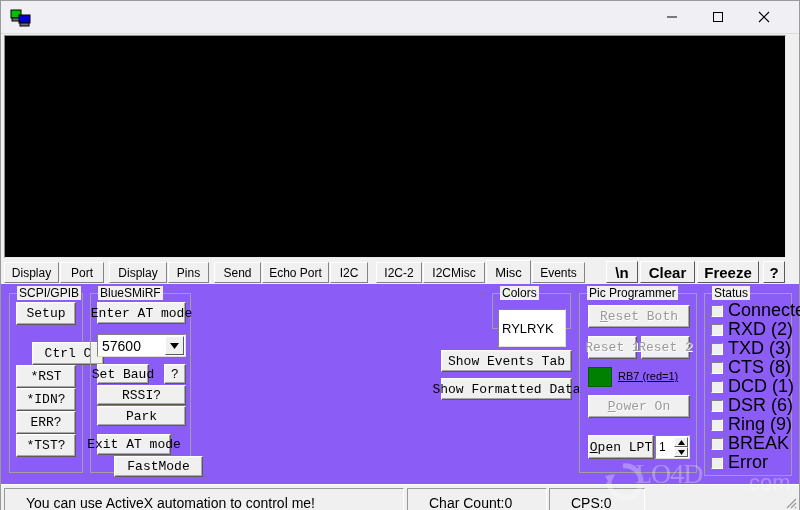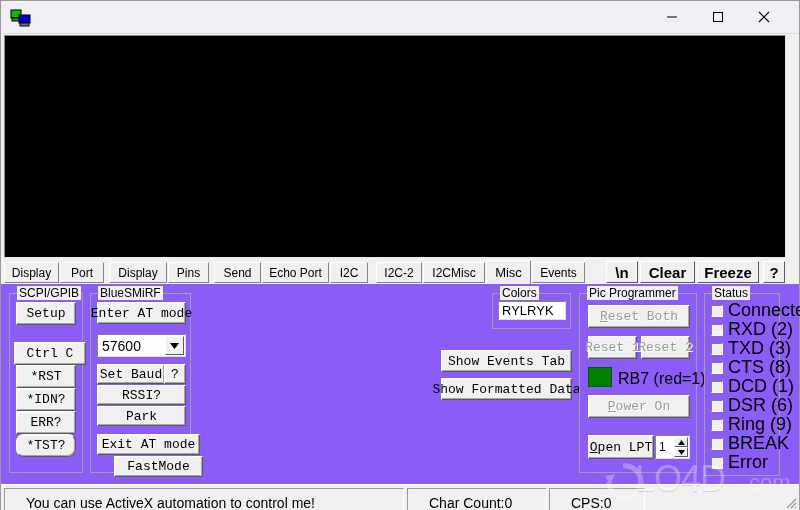--- a/index.html
+++ b/index.html
@@ -162,21 +162,21 @@
     border-bottom:1px solid #ffffff;
     margin-right:5px;flex:0 0 auto;
   }
   .led{
     position:absolute;width:24px;height:20px;
     background:#008000;
     border:1px solid #006000;
     box-sizing:border-box;
   }
   .led-label{
-    position:absolute;font-size:16px;color:#000;white-space:nowrap;
+    position:absolute;font-size:11px;color:#000;white-space:nowrap;text-decoration:underline;
   }
   .spinner{
     position:absolute;box-sizing:border-box;
     background:#ffffff;
     border-top:1px solid #828282;
     border-left:1px solid #828282;
     border-right:1px solid #dedede;
     border-bottom:1px solid #dedede;
   }
   .spinner .sval{
@@ -214,22 +214,22 @@
     position:absolute;right:2px;bottom:2px;width:14px;height:14px;
   }
   
   .watermark{
     position:absolute;left:598px;top:455px;width:202px;height:55px;
     pointer-events:none;
     opacity:0.30;
   }
   .wm-text{
     position:absolute;left:36px;top:2px;
-    font-size:36px;color:#ffffff;
-    font-family:Liberation Sans, sans-serif;
+    font-size:28px;color:#ffffff;
+    font-family:Liberation Serif, serif;
     letter-spacing:-1px;
     text-shadow:0 1px 0 rgba(120,120,120,.8);
   }
   .wm-dot{
     position:absolute;left:144px;top:14px;
     font-size:22px;color:#ffffff;
   }
   .wm-circle{
     position:absolute;left:2px;top:4px;width:44px;height:44px;
   }
@@ -288,51 +288,51 @@
   <div class="tbtn" style="left:605px;width:32px;">\n</div>
   <div class="tbtn" style="left:639px;width:55px;">Clear</div>
   <div class="tbtn" style="left:696px;width:62px;">Freeze</div>
   <div class="tbtn" style="left:762px;width:22px;">?</div>
 
   <div class="body">
 
     <div class="group" style="left:8px;top:9px;width:74px;height:180px;">
       <div class="group-label">SCPI/GPIB</div>
       <div class="btn" style="left:6px;top:8px;width:60px;height:23px;">Setup</div>
-      <div class="btn" style="left:4px;top:48px;width:72px;height:23px;">Ctrl C</div>
+      <div class="btn" style="left:22px;top:48px;width:72px;height:23px;">Ctrl C</div>
       <div class="btn" style="left:6px;top:71px;width:60px;height:23px;">*RST</div>
       <div class="btn" style="left:6px;top:94px;width:60px;height:23px;">*IDN?</div>
       <div class="btn" style="left:6px;top:117px;width:60px;height:23px;">ERR?</div>
-      <div class="btn" style="left:6px;top:140px;width:60px;height:23px;border-radius:8px;">*TST?</div>
+      <div class="btn" style="left:6px;top:140px;width:60px;height:23px;">*TST?</div>
     </div>
 
     <div class="group" style="left:89px;top:9px;width:101px;height:180px;">
       <div class="group-label">BlueSMiRF</div>
       <div class="btn" style="left:6px;top:8px;width:89px;height:22px;">Enter AT mode</div>
 
       <div class="combo" style="left:6px;top:40px;width:89px;height:23px;">
         <div class="cval">57600</div>
         <div class="carrow">
           <svg width="9" height="6" viewBox="0 0 9 6">
               <polygon points="0,0 9,0 4.5,6" fill="#000"></polygon>
             </svg>
         </div>
       </div>
 
-      <div class="btn" style="left:6px;top:70px;width:68px;height:20px;">Set Baud</div>
+      <div class="btn" style="left:6px;top:70px;width:52px;height:20px;">Set Baud</div>
       <div class="btn" style="left:73px;top:70px;width:22px;height:20px;">?</div>
       <div class="btn" style="left:6px;top:91px;width:89px;height:20px;">RSSI?</div>
       <div class="btn" style="left:6px;top:112px;width:89px;height:20px;">Park</div>
-      <div class="btn" style="left:6px;top:140px;width:103px;height:21px;">Exit AT mode</div>
+      <div class="btn" style="left:6px;top:140px;width:74px;height:21px;">Exit AT mode</div>
       <div class="btn" style="left:6px;top:162px;width:89px;height:21px;margin-left:17px;">FastMode</div>
     </div>
 
     <div class="group" style="left:491px;top:9px;width:79px;height:36px;">
       <div class="group-label">Colors</div>
-      <div class="textfield" style="left:5px;top:7px;width:68px;height:19px;">RYLRYK</div>
+      <div class="textfield" style="left:5px;top:15px;width:68px;height:38px;">RYLRYK</div>
     </div>
 
     <div class="btn" style="left:440px;top:66px;width:131px;height:22px;">Show Events Tab</div>
     <div class="btn" style="left:440px;top:94px;width:131px;height:22px;">Show Formatted Data</div>
 
     <div class="group" style="left:578px;top:9px;width:118px;height:180px;">
       <div class="group-label">Pic Programmer</div>
 
       <div class="btn disabled" style="left:8px;top:11px;width:102px;height:23px;">
         <span><u>R</u><span>eset Both</span></span>
@@ -358,21 +358,21 @@
             </svg>
         </div>
         <div class="sarr" style="bottom:1px;height:10px;">
           <svg width="7" height="5" viewBox="0 0 7 5">
               <polygon points="0,0 7,0 3.5,5" fill="#000"></polygon>
             </svg>
         </div>
       </div>
     </div>
 
-    <div class="group" style="left:703px;top:9px;width:76px;height:183px;">
+    <div class="group" style="left:703px;top:9px;width:88px;height:183px;">
       <div class="group-label">Status</div>
       <div class="chk-row" style="top:8px;">
           <span class="chk"></span>
           <span>Connected</span>
         </div>
       <div class="chk-row" style="top:27px;">
           <span class="chk"></span>
           <span>RXD (2)</span>
         </div>
       <div class="chk-row" style="top:46px;">

